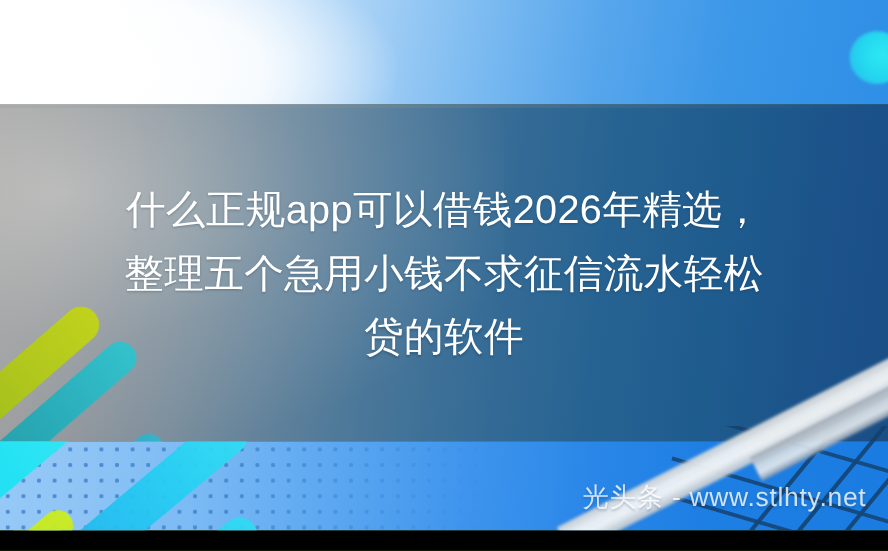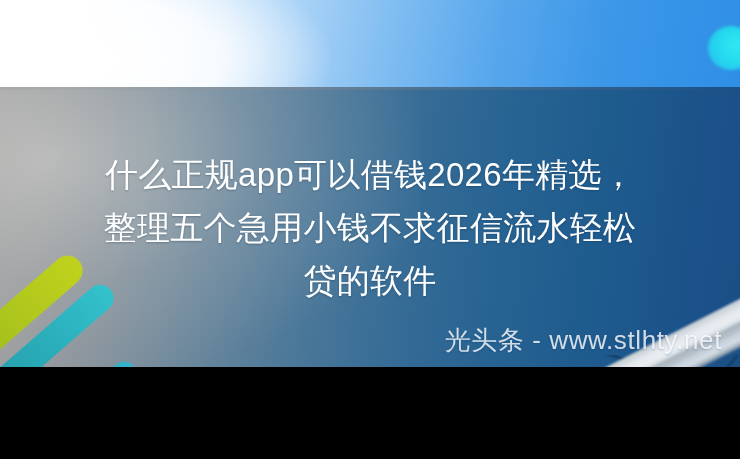--- a/index.html
+++ b/index.html
@@ -8,21 +8,21 @@
     padding: 0;
     background: #000;
   }
   body {
     font-family: "Liberation Sans", "DejaVu Sans", sans-serif;
   }
 
   #cover {
     position: relative;
     width: 740px;
-    height: 367px;
+    height: 442px;
     overflow: hidden;
     background: #4d7c0f;
   }
 
   
   .band-top {
     position: absolute;
     left: 0; top: 0;
     width: 740px; height: 87px;
     background: linear-gradient(100deg,
@@ -220,21 +220,21 @@
     font-weight: 400;
     text-shadow: 0 1px 2px rgba(10,35,60,0.30);
     white-space: pre-line;
   }
 
   
   .watermark {
     position: absolute;
     right: 18px; bottom: 12px;
     color: rgba(255,255,255,0.80);
-    font-size: 26px;
+    font-size: 22px;
     line-height: 30px;
     letter-spacing: 0.6px;
     white-space: nowrap;
     text-shadow: 0 1px 2px rgba(0,40,90,0.22);
   }
 </style>
 </head>
 <body>
 
 <div id="cover">

